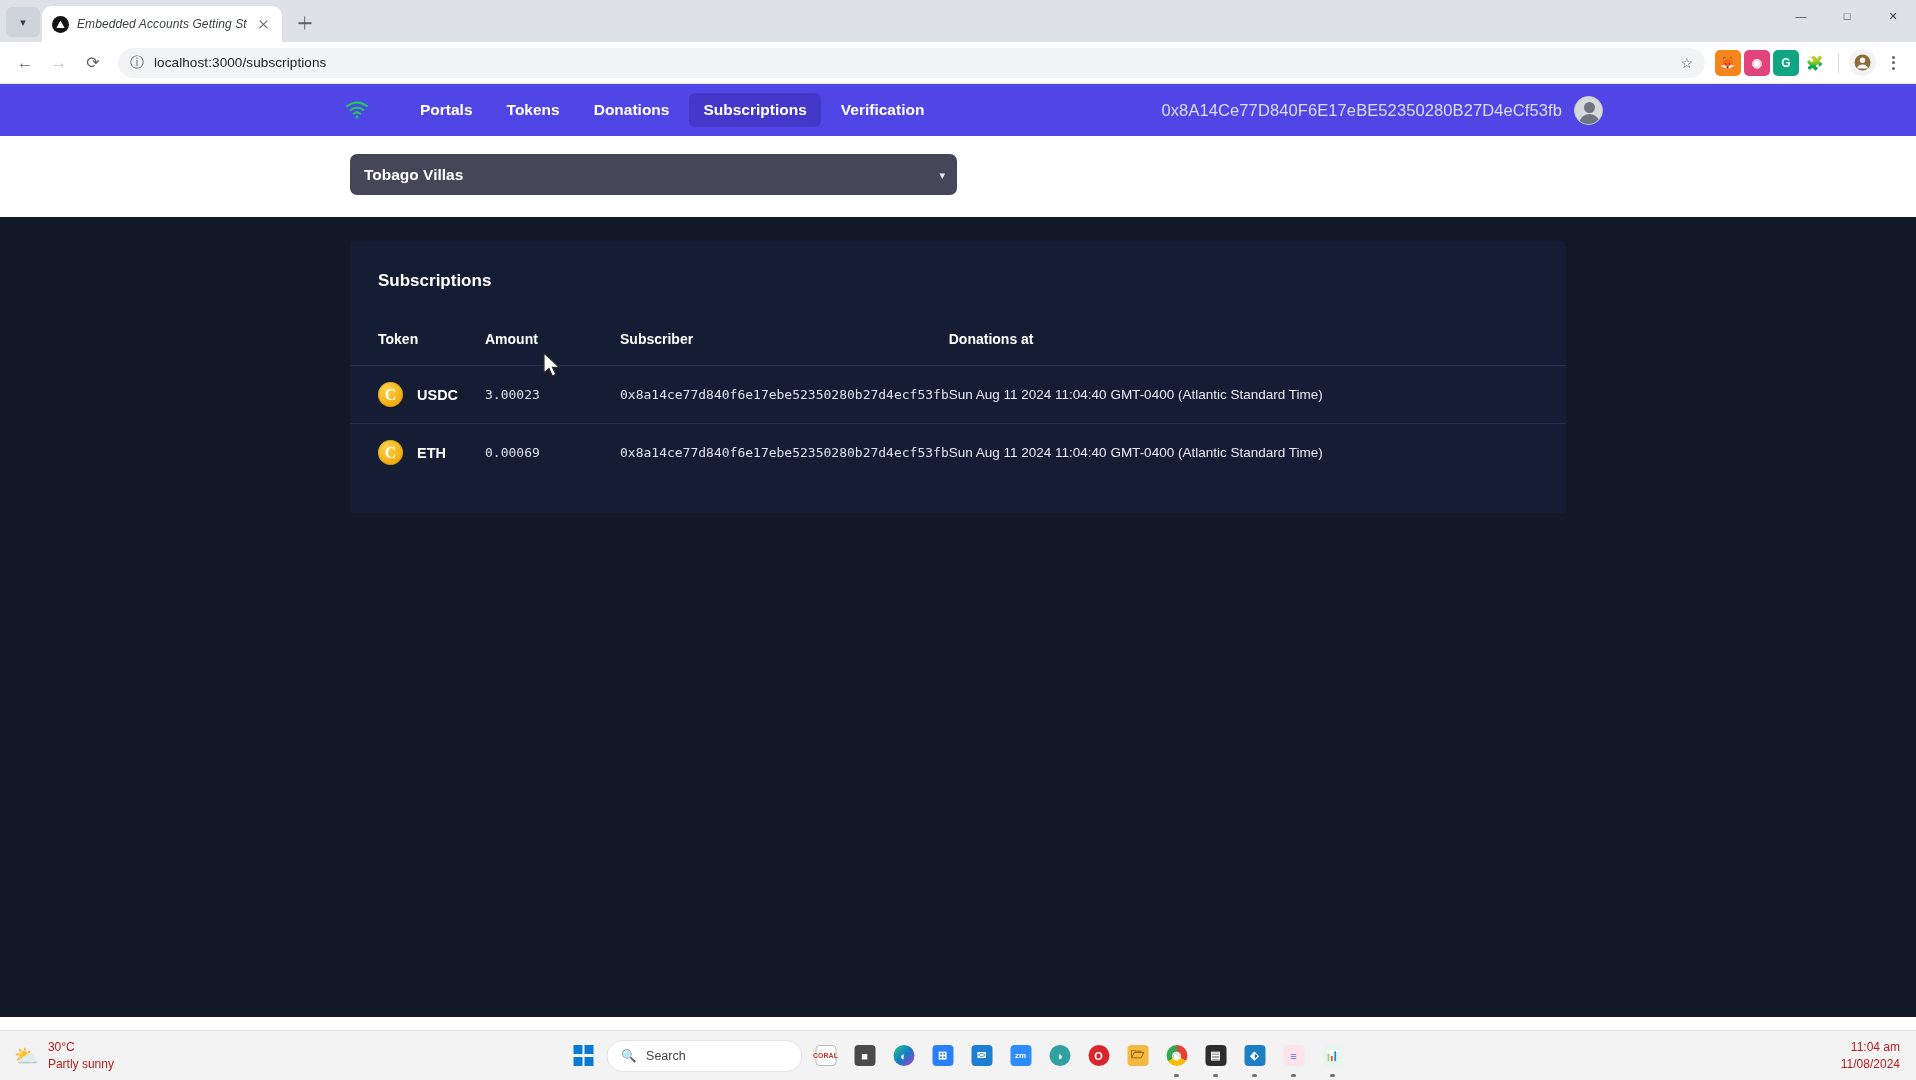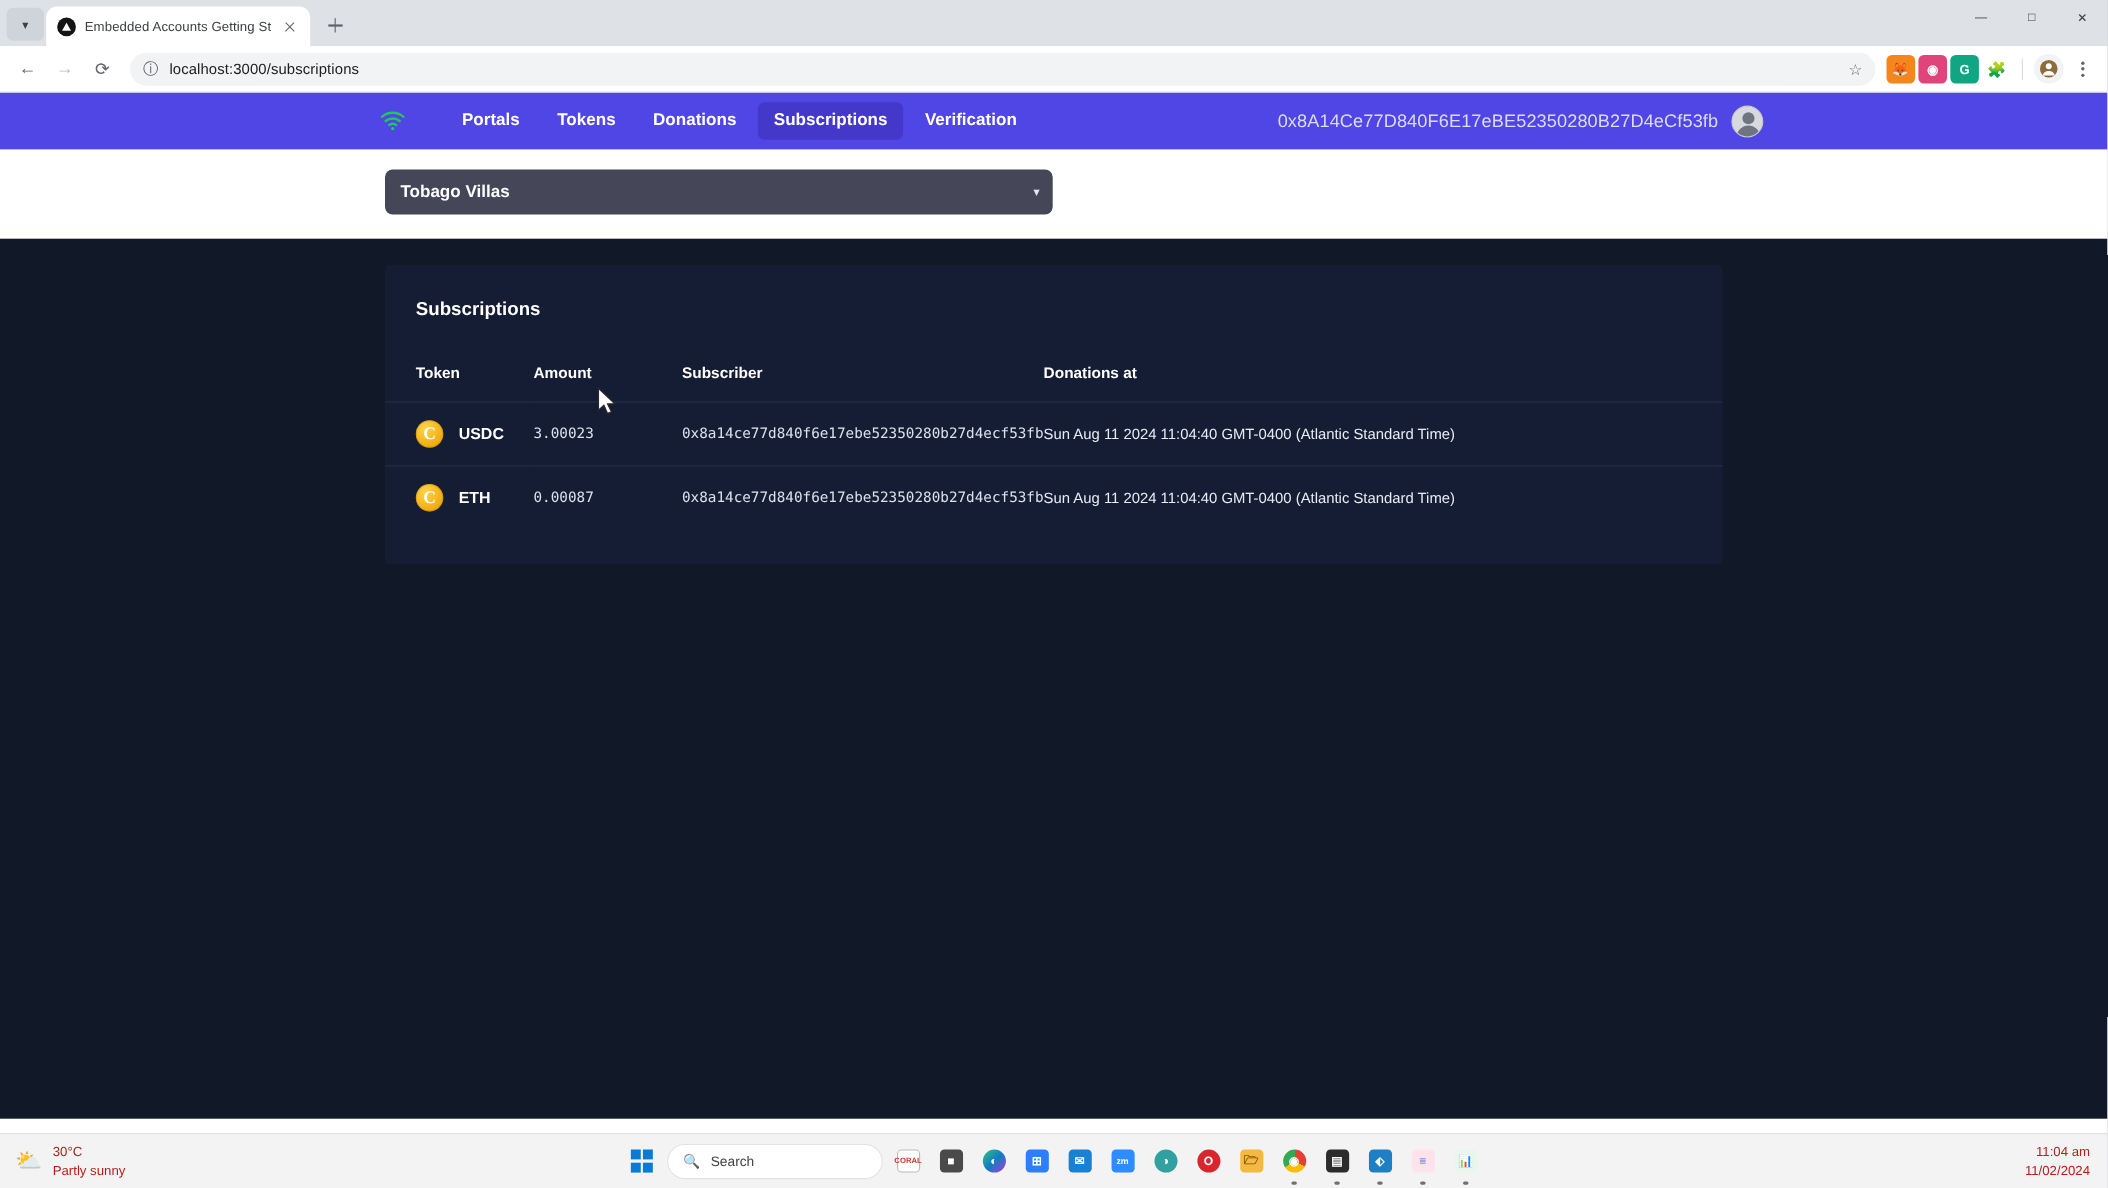--- a/index.html
+++ b/index.html
@@ -28,21 +28,21 @@
     position: relative;
   }
   .tab-favicon {
     width: 17px; height: 17px; border-radius: 50%;
     background: #141414; flex: 0 0 17px;
     display: flex; align-items: center; justify-content: center;
   }
   .tab-favicon svg { display: block; }
   .tab-title {
     font-size: 12px; color: #3c4043; white-space: nowrap;
-    overflow: hidden; flex: 1 1 auto; letter-spacing: .1px;
+    overflow: hidden; flex: 1 1 auto; letter-spacing: .1px; font-style: italic;
   }
   .tab-close { width: 17px; height: 17px; position: relative; flex: 0 0 17px; }
   .tab-close::before, .tab-close::after {
     content: ''; position: absolute; left: 3px; top: 8px;
     width: 11px; height: 1.4px; background: #5f6368;
   }
   .tab-close::before { transform: rotate(45deg); }
   .tab-close::after  { transform: rotate(-45deg); }
   .newtab {
     width: 30px; height: 30px; margin: 0 0 4px 8px; position: relative;
@@ -340,21 +340,21 @@
               <td class="mono">0x8a14ce77d840f6e17ebe52350280b27d4ecf53fb</td>
               <td class="date-cell">Sun Aug 11 2024 11:04:40 GMT-0400 (Atlantic Standard Time)</td>
             </tr>
             <tr>
               <td>
                 <div class="token-cell">
                   <span class="coin">C</span>
                   <span class="token-name">ETH</span>
                 </div>
               </td>
-              <td class="mono">0.00087</td>
+              <td class="mono">0.00069</td>
               <td class="mono">0x8a14ce77d840f6e17ebe52350280b27d4ecf53fb</td>
               <td class="date-cell">Sun Aug 11 2024 11:04:40 GMT-0400 (Atlantic Standard Time)</td>
             </tr>
           </tbody>
         </table>
       </div>
     </div>
 
     <div class="cursor">
       <svg width="20" height="28" viewBox="0 0 20 28">
@@ -424,16 +424,16 @@
       <div class="tb-icon running">
           <span class="sq" style="background:#ffe3ec;color:#4c6ef5;">≡</span>
         </div>
       <div class="tb-icon running">
           <span class="sq" style="background:#e8f7ee;color:#1f8a4c;">📊</span>
         </div>
     </div>
 
     <div class="clock">
       <div>11:04 am</div>
-      <div>11/02/2024</div>
+      <div>11/08/2024</div>
     </div>
   </div>
 </div>
 
 </body></html>

